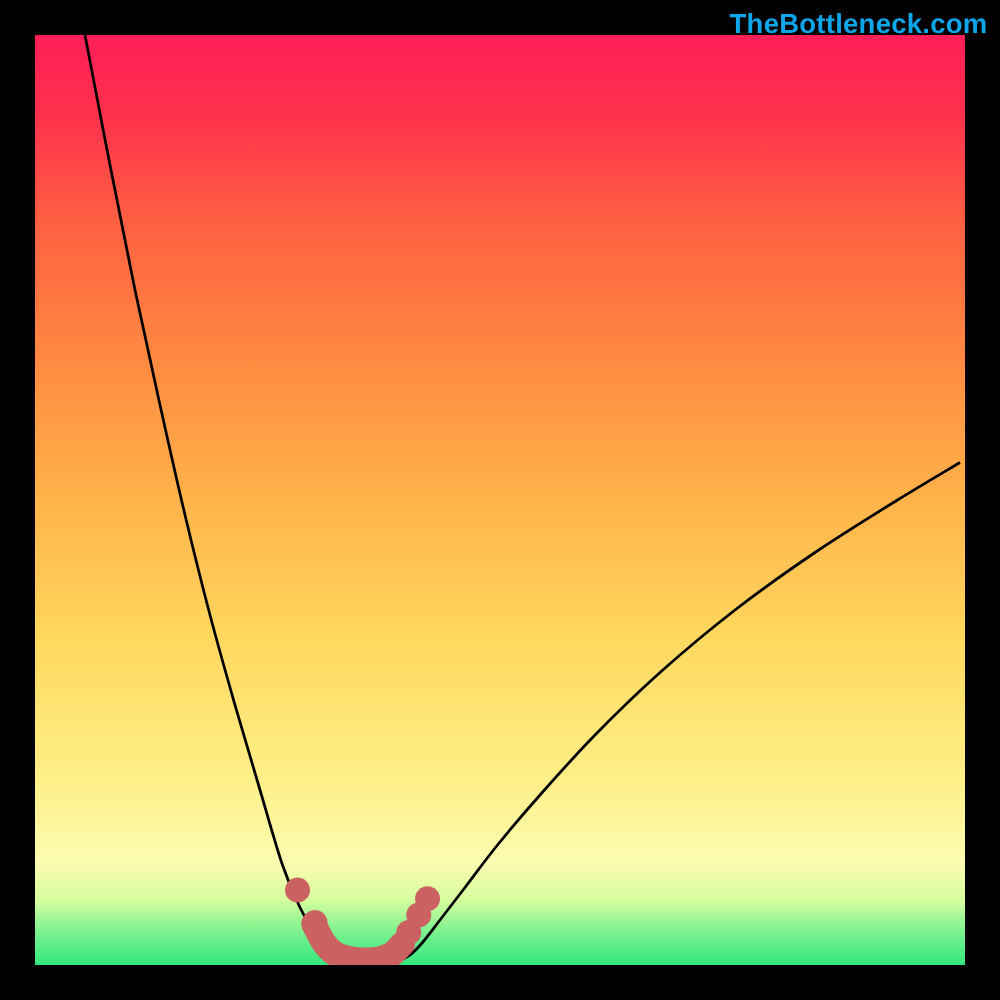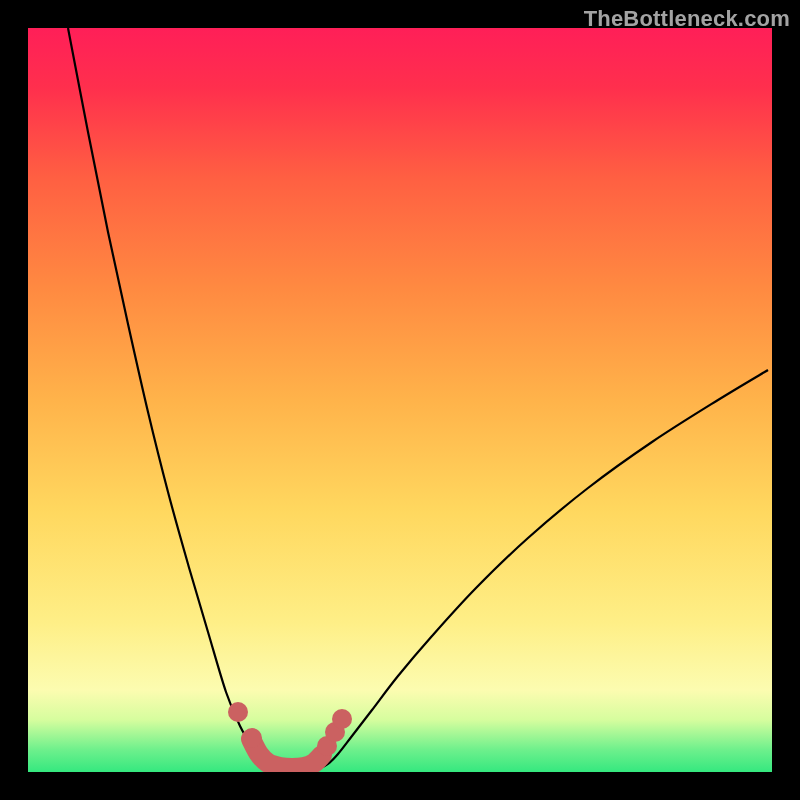--- a/index.html
+++ b/index.html
@@ -27,21 +27,21 @@
       #ffb34a 50%,
       #ff8a41 65%,
       #ff5f42 80%,
       #ff2f4d 92%,
       #ff1f58 100%);
   }
   .watermark {
     position: absolute;
     top: 6px;
     right: 10px;
-    color: #a3a3a3;
+    color: #0ea5e9;
     font-size: 22px;
     font-weight: 600;
     letter-spacing: 0.2px;
     user-select: none;
   }
   svg {
     position: absolute;
     left: 0;
     top: 0;
   }

